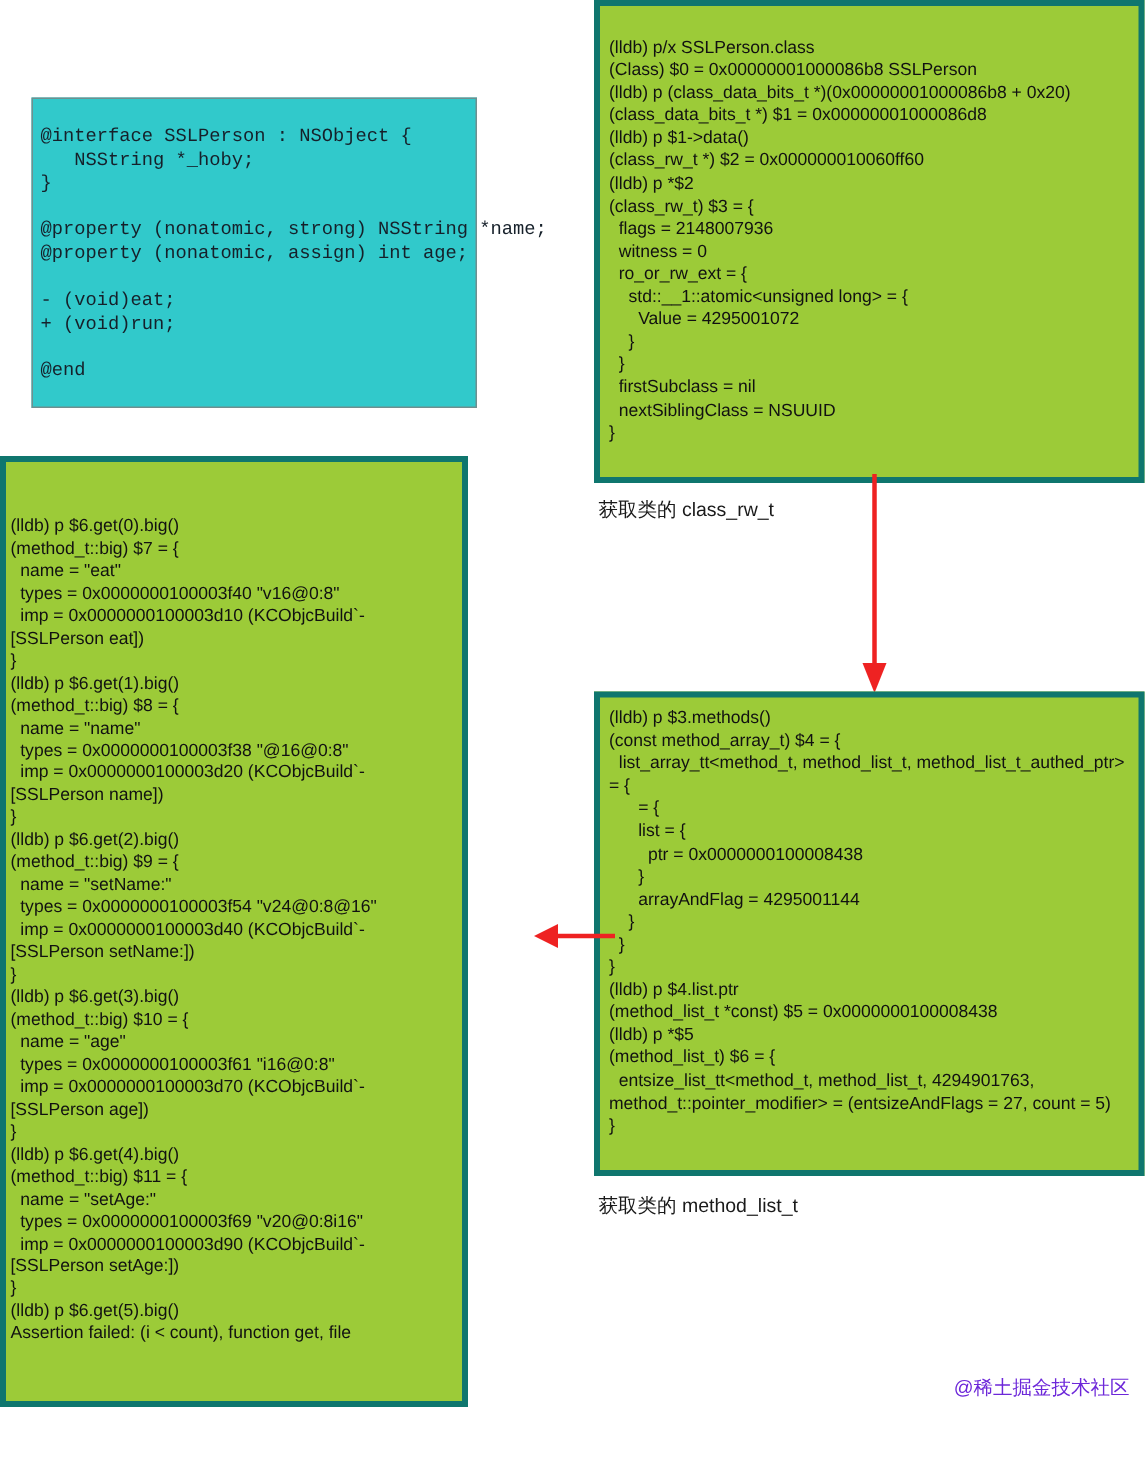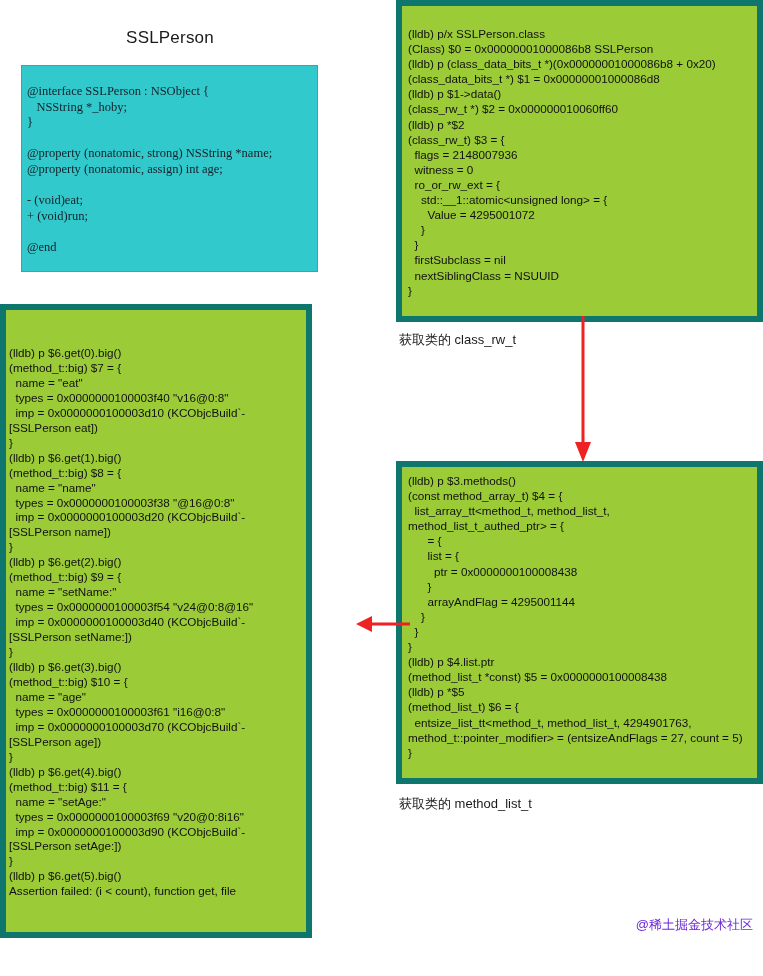--- a/index.html
+++ b/index.html
@@ -40,32 +40,32 @@
     top: 65px;
     width: 297px;
     height: 207px;
     background: #31c9cb;
     border: 1px solid #6f8f8f;
     box-sizing: border-box;
     padding: 18px 0 0 5px;
   }
   .teal-box pre {
     margin: 0;
-    font-family: Liberation Serif, serif;
+    font-family: Liberation Mono, monospace;
     font-size: 12.5px;
     line-height: 15.6px;
     color: #16202a;
     white-space: pre;
   }
 
   
   .green-box {
     position: absolute;
     background: #9ccb38;
-    border: 6px solid #0f766e;
+    border: 4px solid #0f766e;
     box-sizing: border-box;
     overflow: hidden;
   }
   .green-box pre {
     margin: 0;
     font-family: "Liberation Sans", sans-serif;
     color: #111111;
     white-space: pre-wrap;
     word-break: break-word;
   }
@@ -133,21 +133,20 @@
     font-size: 13px;
     color: #6d28d9;
     white-space: nowrap;
   }
 </style>
 </head>
 <body>
 
 <div class="canvas">
 
-  <div class="class-title">SSLPerson</div>
 
   <div class="teal-box">
     <pre>@interface SSLPerson : NSObject {
    NSString *_hoby;
 }
 
 @property (nonatomic, strong) NSString *name;
 @property (nonatomic, assign) int age;
 
 - (void)eat;

